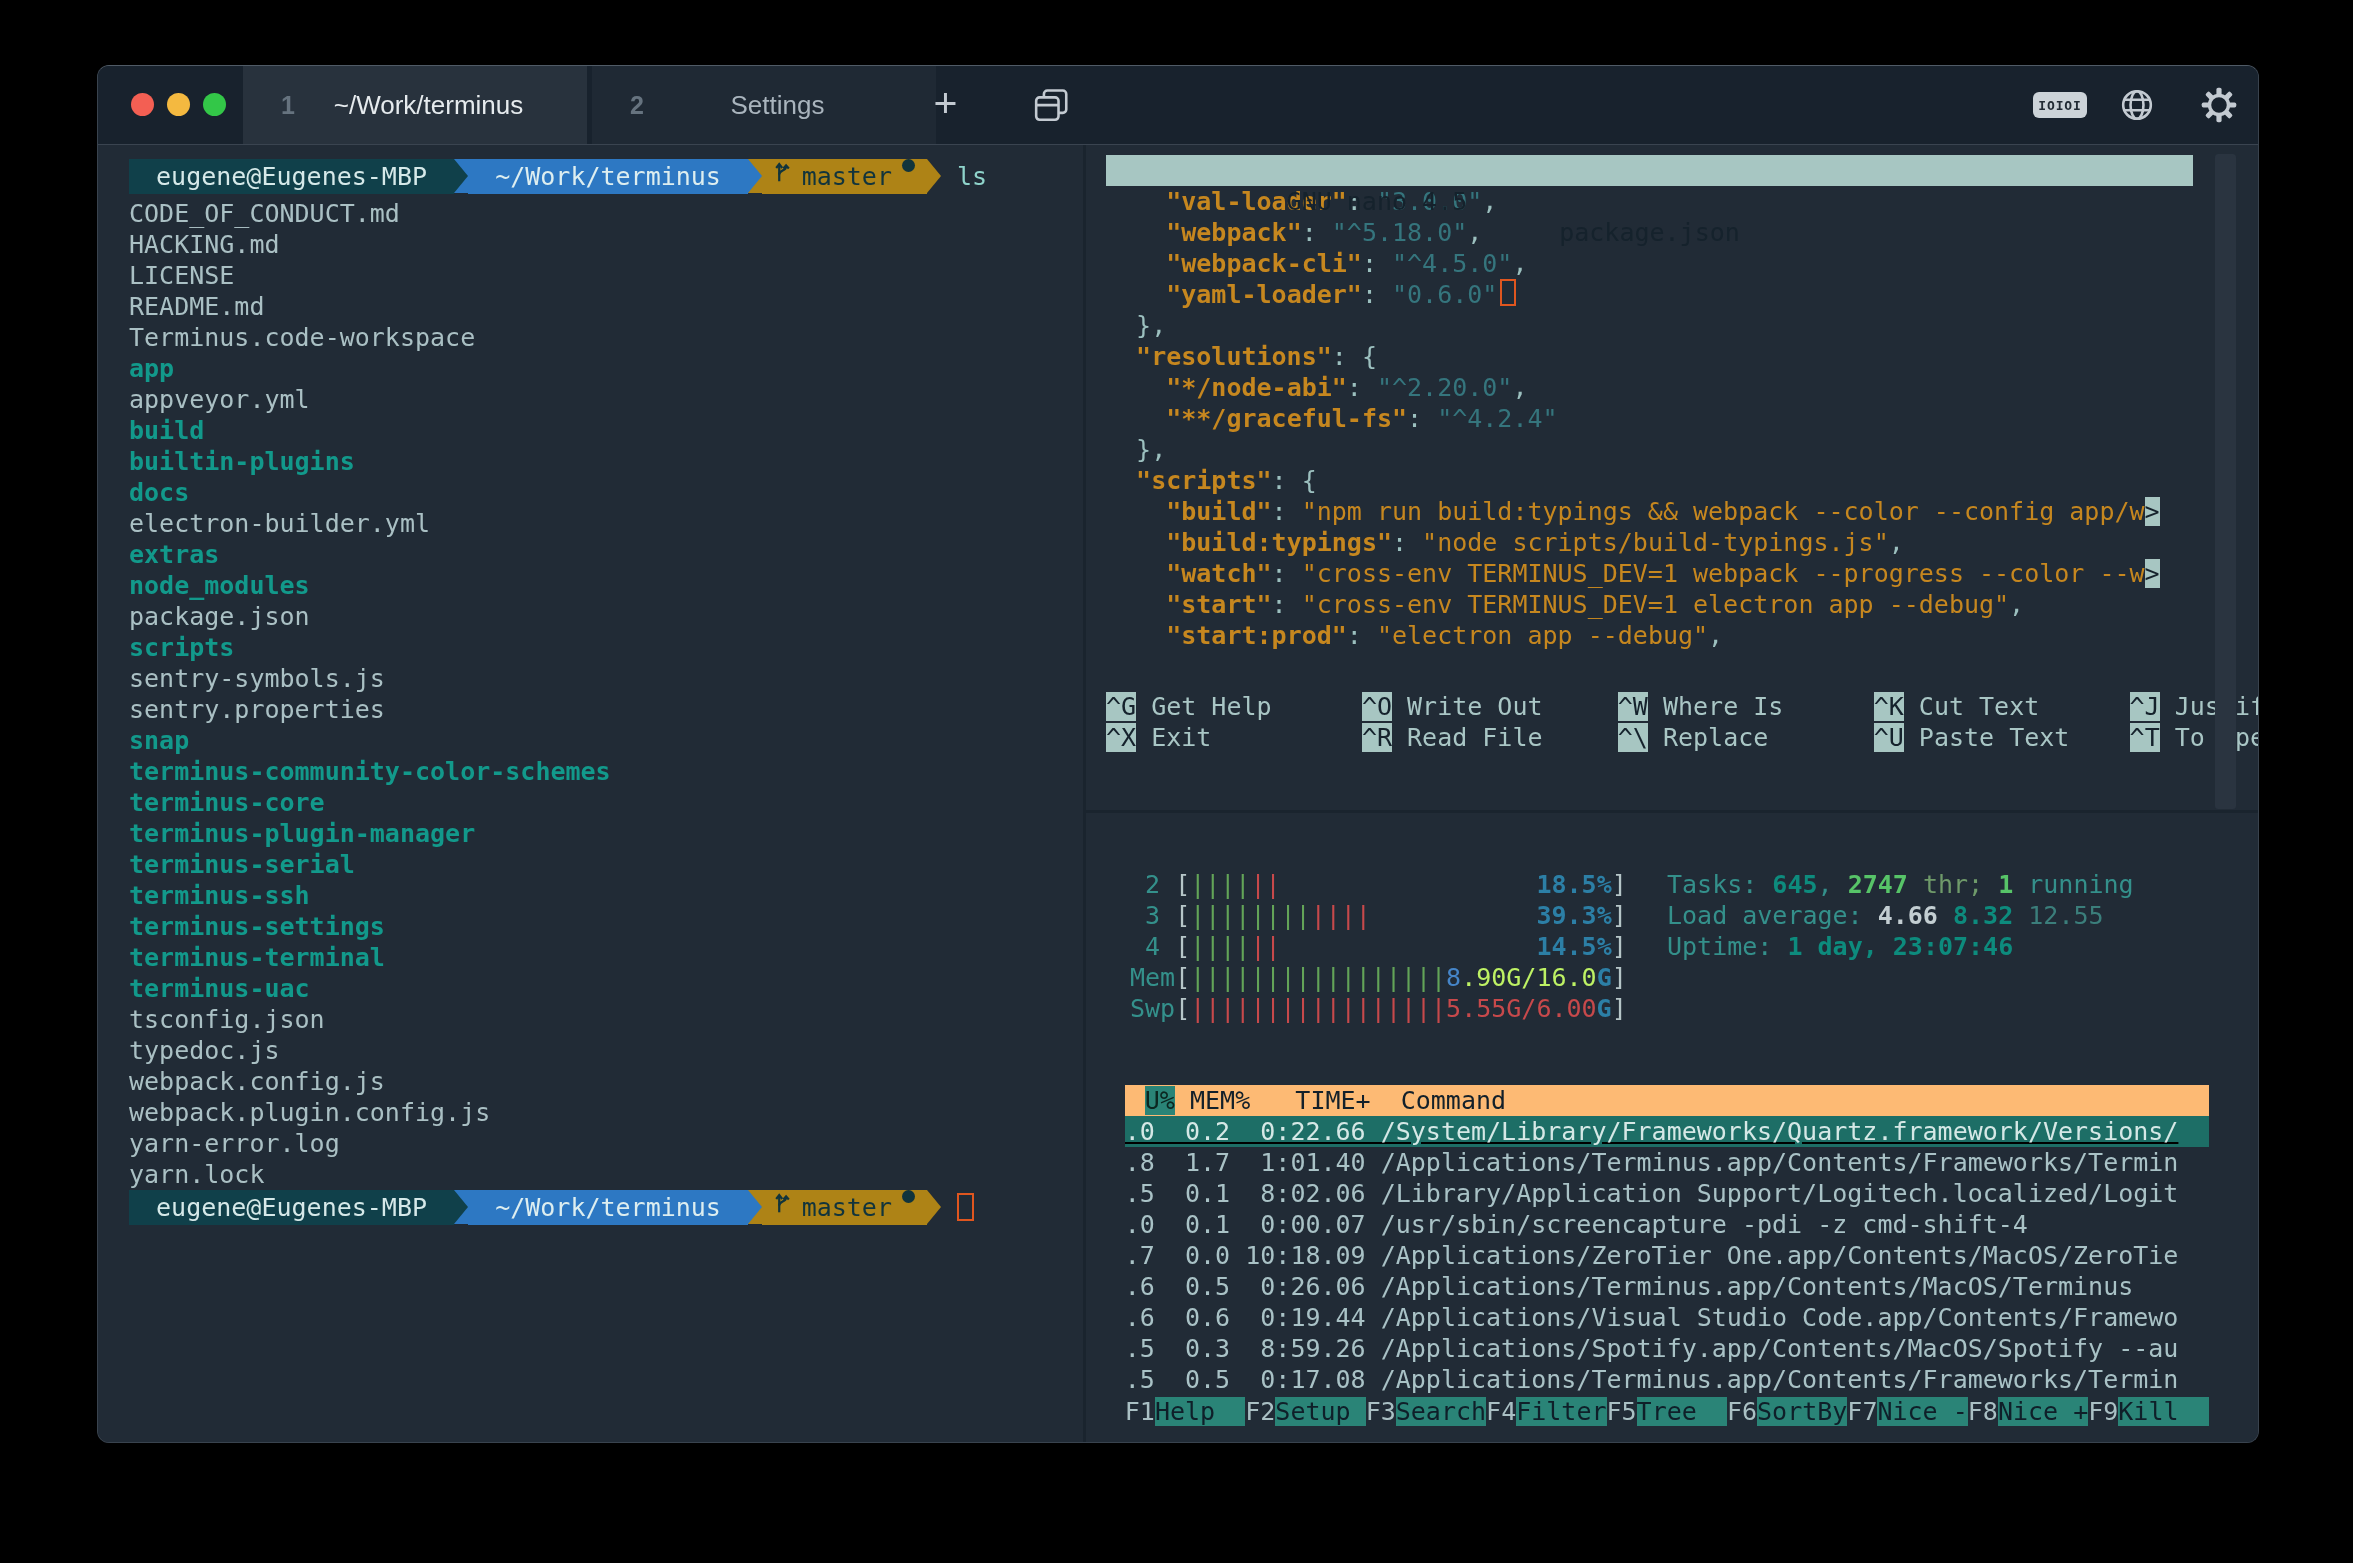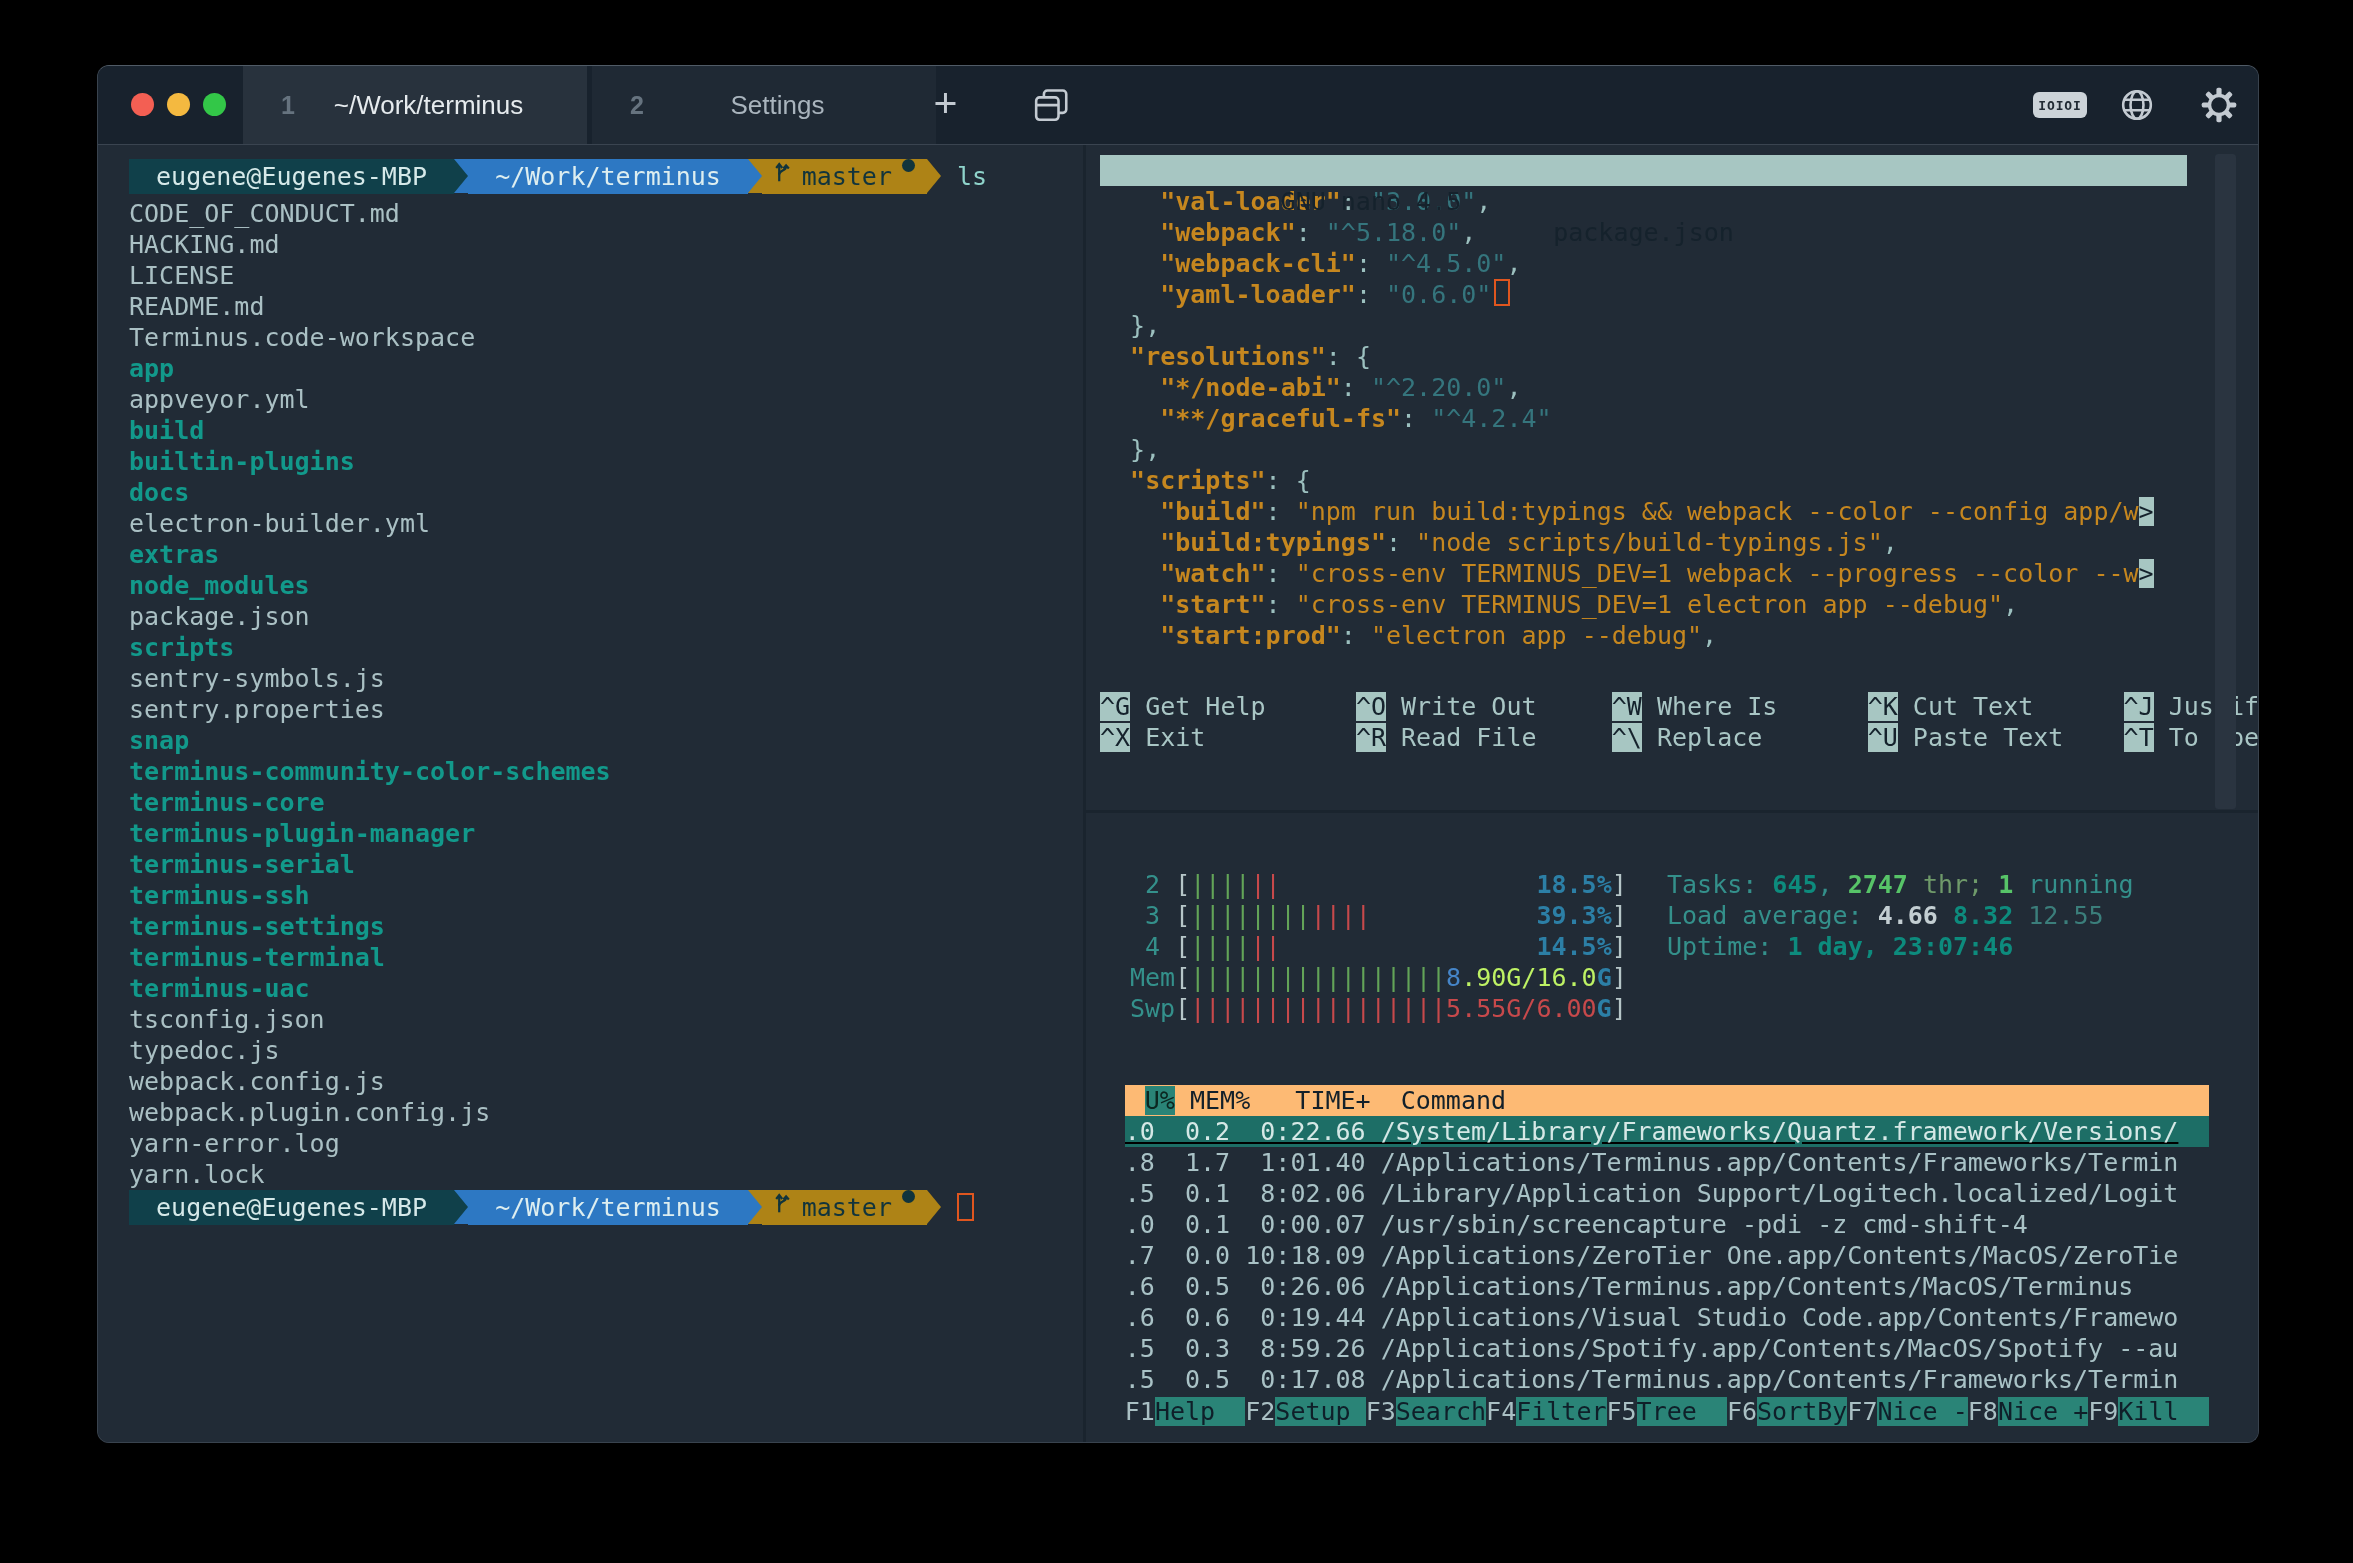--- a/index.html
+++ b/index.html
@@ -76,21 +76,21 @@
   .pa{width:0;height:0;border-top:17.3px solid transparent;border-bottom:17.3px solid transparent;border-left:14.7px solid;}
   .pa1{border-left-color:#10404a;background:#2d78c3;}
   .pa2{border-left-color:#2d78c3;background:#ae8316;}
   .pa3{border-left-color:#ae8316;background:transparent;}
   .git-dot{width:13px;height:13px;border-radius:50%;background:#11343c;display:inline-block;}
   .cmd{color:#8fd4cb;margin-left:15.6px;line-height:35px;}
   .block-cursor{display:inline-block;width:13px;height:24px;border:2.6px solid #e0561f;margin-left:15.6px;align-self:center;}
   .file-list{margin-top:3.5px;}
   .bottom-prompt{margin-top:0;}
   
-  .nano{position:absolute;left:14px;top:10.4px;width:1123px;}
+  .nano{position:absolute;left:20px;top:10.4px;width:1123px;}
   .nano-title{position:relative;height:31px;line-height:31px;background:#a7c6c2;color:#15222c;white-space:pre;width:1087px;}
   .nano-title .fname{position:absolute;left:0;right:0;text-align:center;}
   .nano-shortcuts{margin-top:40px;}
   .sbar{position:absolute;right:22.5px;top:8.6px;width:21px;height:655px;background:#2a3440;border-radius:3.5px;}
   
   .htop{position:absolute;left:44px;top:696px;right:0;bottom:0;}
   .meters{position:absolute;left:0;top:28px;}
   .hinfo{position:absolute;left:537px;top:28px;}
   .htable{position:absolute;left:-5.2px;top:244px;width:1084px;height:311px;overflow:hidden;}
   .fbar{position:absolute;left:-5.2px;top:555px;width:1084px;overflow:hidden;}

